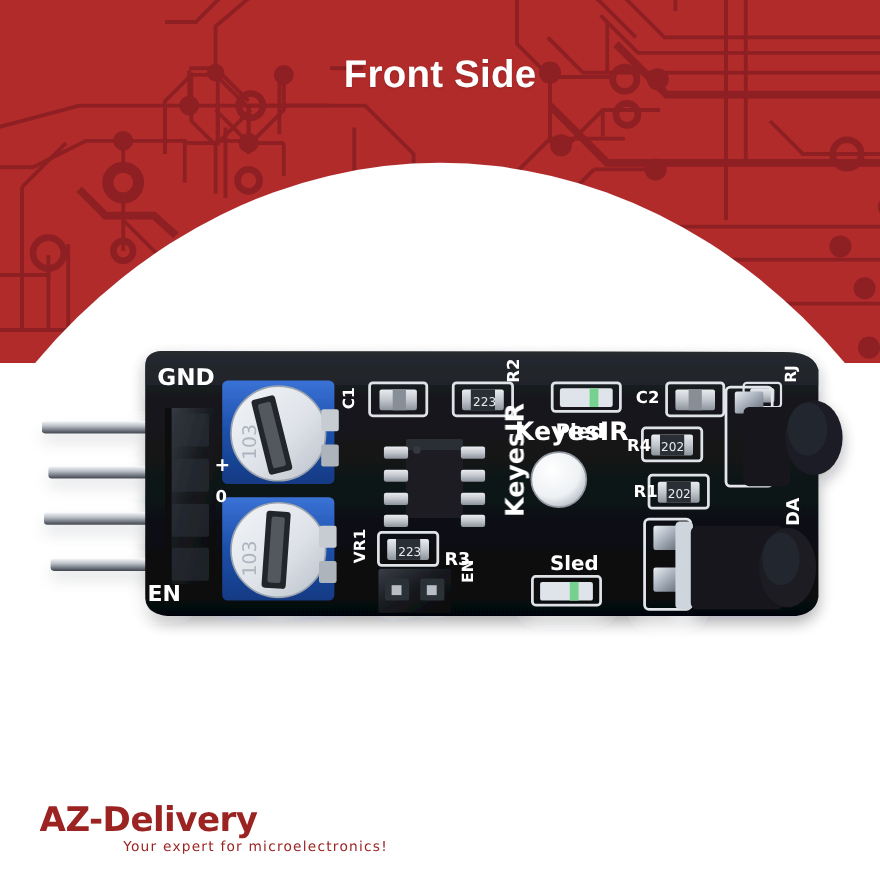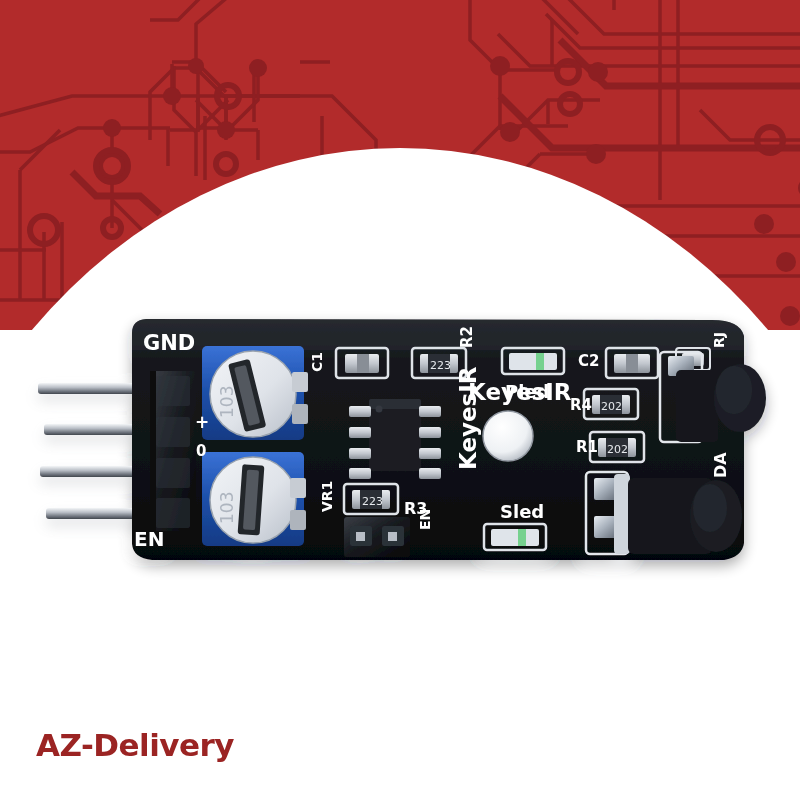--- a/index.html
+++ b/index.html
@@ -195,20 +195,21 @@
         <circle cx="570" cy="104" r="10"></circle>
         <circle cx="770" cy="140" r="13"></circle>
       </g>
       <g fill="#b22b2b">
         <circle cx="112" cy="166" r="9"></circle>
       </g>
     </svg>
 
     <div class="white-cut"></div>
 
+    <div class="title">Front Side</div>
   </div>
 
   <svg class="module" width="800" height="800" viewBox="0 0 800 800">
     <defs>
       <linearGradient id="pcbGrad" x1="0" y1="0" x2="0" y2="1">
         <stop offset="0%" stop-color="#23262b"></stop>
         <stop offset="18%" stop-color="#15181c"></stop>
         <stop offset="70%" stop-color="#0e1013"></stop>
         <stop offset="100%" stop-color="#05060a"></stop>
       </linearGradient>
@@ -428,15 +429,16 @@
       <g transform="rotate(-90 468 400)">
         <text x="468" y="400" fill="#ffffff" font-size="23" font-weight="bold" font-family="DejaVu Sans, sans-serif" opacity="0">KeyesIR</text>
       </g>
     </g>
 
     <text x="0" y="0" fill="#ffffff" font-size="23" font-weight="bold" font-family="DejaVu Sans, sans-serif" transform="translate(476,470) rotate(-90)">KeyesIR</text>
   </svg>
 
   <div class="footer">
     <div class="logo-text">AZ-Delivery</div>
+    <div class="logo-tag">Your expert for microelectronics!</div>
   </div>
 
 </div>
 
 </body></html>

